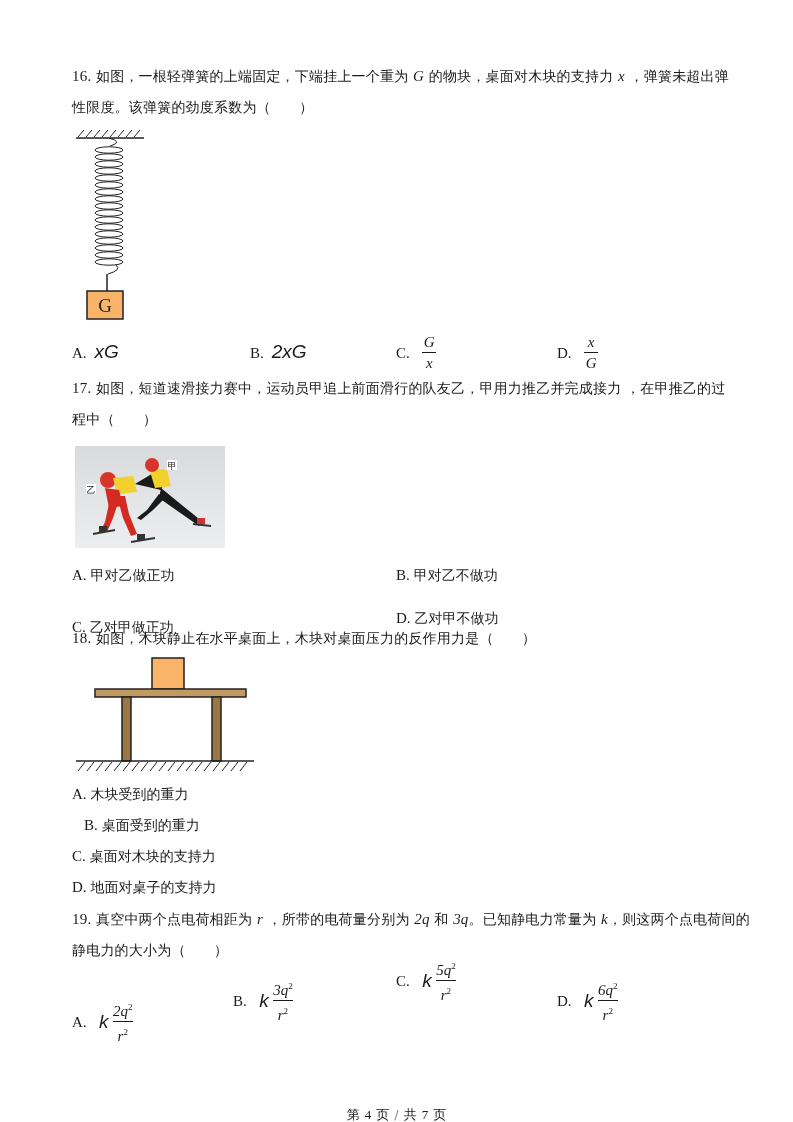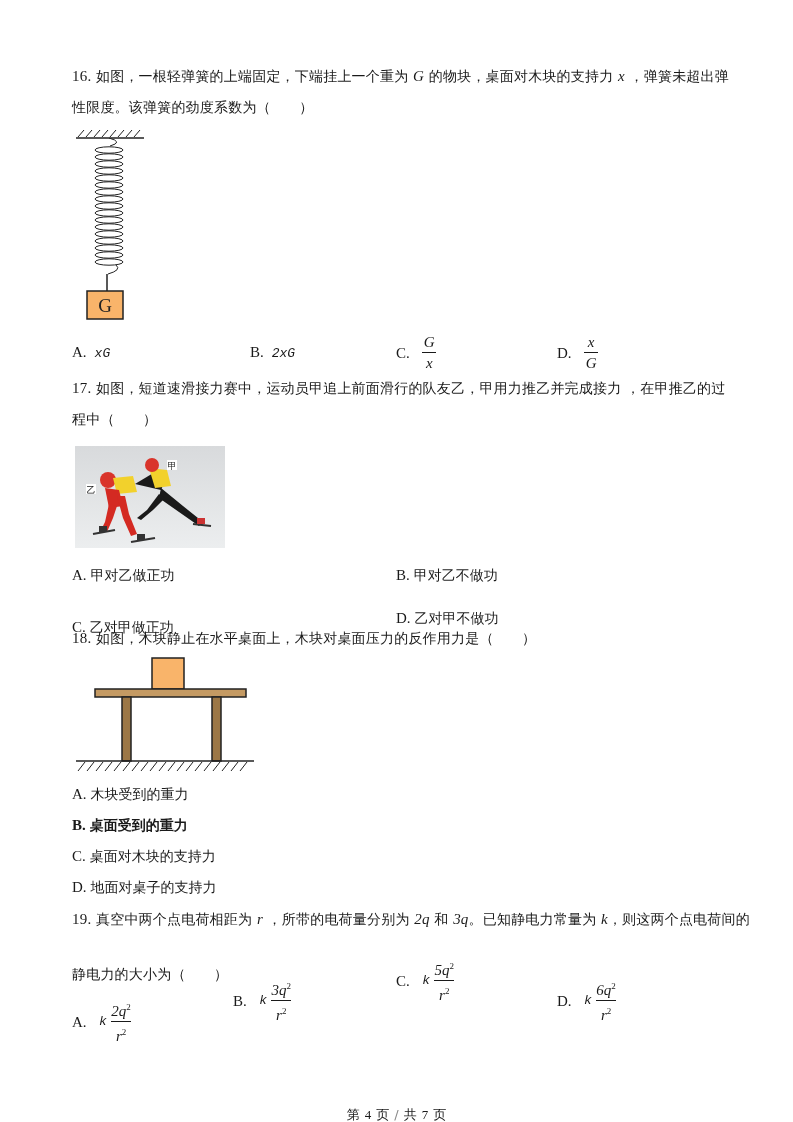--- a/index.html
+++ b/index.html
@@ -4,21 +4,21 @@
 <style>
   * { margin: 0; padding: 0; box-sizing: border-box; }
   html, body { width: 793px; height: 1122px; background: #ffffff; }
   body { position: relative; font-family: "DejaVu Sans", "Liberation Sans", sans-serif; color: #1a1a1a; font-size: 14px; overflow: hidden; }
   .abs { position: absolute; }
   .line { position: absolute; left: 72px; font-size: 14px; line-height: 20px; white-space: nowrap; letter-spacing: 0.2px; }
   .num { font-family: "Liberation Serif", serif; font-size: 15px; }
   .var { font-family: "Liberation Serif", serif; font-style: italic; font-size: 15px; }
   .opt { position: absolute; font-size: 14px; line-height: 20px; white-space: nowrap; }
   .optlbl { font-family: "Liberation Serif", serif; font-size: 15px; margin-right: 8px; }
-  .math { font-family: Liberation Mono, monospace; font-style: italic; font-size: 13px; }
+  .math { font-family: Liberation Sans, sans-serif; font-style: italic; font-size: 19px; }
   .frac { display: inline-flex; flex-direction: column; align-items: center; vertical-align: middle; font-family: "Liberation Serif", serif; font-style: italic; font-size: 15px; line-height: 16px; }
   .frac .bar { width: 100%; min-width: 14px; border-top: 1px solid #1a1a1a; margin: 2px 0; }
   .frac sup { font-size: 9px; font-style: normal; vertical-align: 6px; }
   .footer { position: absolute; top: 1106px; left: 0; width: 793px; text-align: center; font-size: 13px; }
   .footer .n { font-family: "Liberation Serif", serif; margin: 0 5px; }
   .footer .sep { color: #888; margin: 0 5px; }
 </style>
 </head>
 <body>
 
@@ -182,41 +182,41 @@
       <line x1="139" y1="116" x2="146" y2="107"></line>
     <line x1="148" y1="116" x2="155" y2="107"></line>
       <line x1="157" y1="116" x2="164" y2="107"></line>
     <line x1="166" y1="116" x2="173" y2="107"></line>
   </g>
 </svg>
 
 <div class="opt" style="left:72px; top:784px;">
   <span class="optlbl" style="margin-right:4px;">A.</span><span>木块受到的重力</span>
 </div>
-<div class="opt" style="left:72px; top:815px;font-weight:bold;">
+<div class="opt" style="left:84px; top:815px;">
   <span class="optlbl" style="margin-right:4px;">B.</span><span>桌面受到的重力</span>
 </div>
 <div class="opt" style="left:72px; top:846px;">
   <span class="optlbl" style="margin-right:4px;">C.</span><span>桌面对木块的支持力</span>
 </div>
 <div class="opt" style="left:72px; top:877px;">
   <span class="optlbl" style="margin-right:4px;">D.</span><span>地面对桌子的支持力</span>
 </div>
 
 <div class="line" style="top:909px;">
   <span class="num">19.</span>
   <span>真空中两个点电荷相距为</span>
   <span class="var">r</span>
   <span>，所带的电荷量分别为</span>
   <span class="var">2q</span>
   <span>和</span>
   <span class="var">3q</span><span>。已知静电力常量为</span>
   <span class="var">k</span><span>，则这两个点电荷间的</span>
 </div>
-<div class="line" style="top:940px;margin-top:24px;">静电力的大小为（　　）</div>
+<div class="line" style="top:940px;">静电力的大小为（　　）</div>
 
 <div class="opt" style="left:72px; top:978px;margin-top:21px;">
   <span class="optlbl" style="vertical-align:middle;">A.</span>
   <span class="math" style="vertical-align:middle;">k</span>
   <span class="frac">
     <span><span>2q</span><sup>2</sup></span>
       <span class="bar"></span>
       <span><span>r</span><sup>2</sup></span>
   </span>
 </div>

